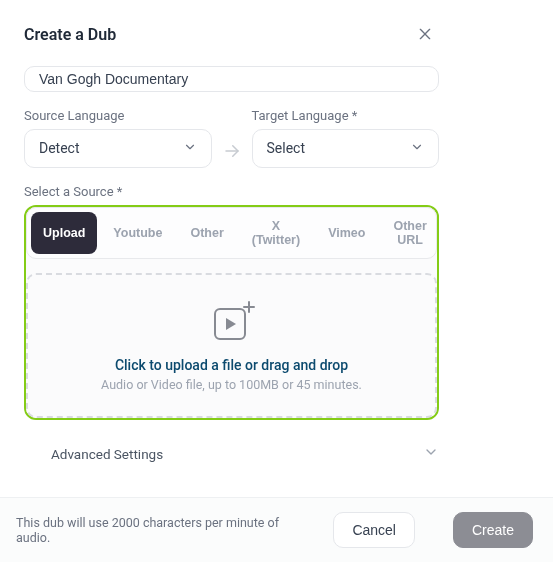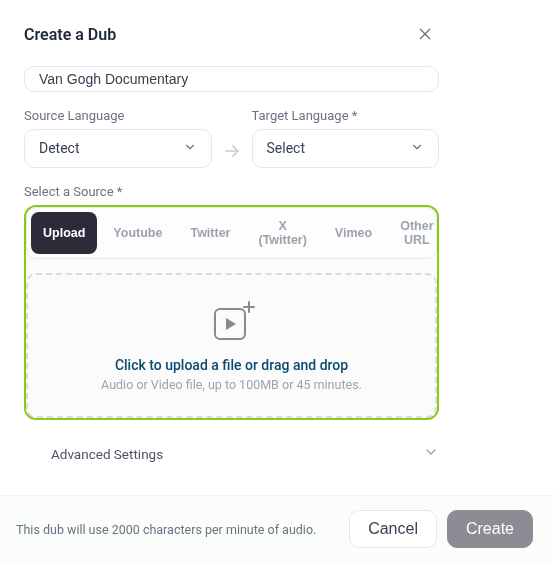--- a/index.html
+++ b/index.html
@@ -29,21 +29,21 @@
   .tab.active { background:#2d2b3a; color:#ffffff; }
   .dropzone { margin-top:14px; border:2px dashed #d9dbe0; border-radius:10px; background:#fbfbfc; padding:26px 10px 24px 10px; text-align:center; cursor:pointer; }
   .dz-icon { display:flex; justify-content:center; margin-bottom:14px; }
   .dz-title { font-size:14px; color:#0c4a6e; font-weight:500; margin-bottom:4px;}
   .dz-sub { font-size:12.5px; color:#9ca3af; }
   .adv-row { display:flex; align-items:center; justify-content:space-between; padding:8px 0 2px 0; cursor:pointer;margin-left:27px; }
   .adv-title { font-size:13.5px; color:#4b5563; }
   .footer { position:absolute; left:0; right:0; bottom:0; border-top:1px solid #eef0f2; background:#fbfcfc; padding:14px 20px 14px 16px; display:flex; align-items:center; justify-content:space-between; }
   .foot-text { font-size:12.5px; color:#6b7280; }
   .foot-actions { display:flex; gap:10px; }
-  .btn { border-radius:10px; font-size:16px; font-weight:500; padding:9px 18px; cursor:pointer; }
+  .btn { border-radius:10px; font-size:14px; font-weight:500; padding:9px 18px; cursor:pointer;margin-left:28px; }
   .btn-secondary { background:#ffffff; border:1px solid #e5e7eb; color:#374151; }
   .btn-primary { background:#8c8d94; border:1px solid #8c8d94; color:#ffffff; }
 </style>
 </head>
 <body>
 
 <div class="modal">
   <div class="content">
 
     <div class="header">
@@ -90,21 +90,21 @@
         </div>
       </div>
     </div>
 
     <div class="group">
       <label class="label">Select a Source *</label>
       <div class="source-panel">
         <div class="tabs">
           <button class="tab active">Upload</button>
           <button class="tab">Youtube</button>
-          <button class="tab">Twitter</button>
+          <button class="tab">Other</button>
           <button class="tab">X (Twitter)</button>
           <button class="tab">Vimeo</button>
           <button class="tab">Other URL</button>
         </div>
         <div class="dropzone">
           <div class="dz-icon">
             <svg width="46" height="42" viewBox="0 0 46 42" fill="none" stroke="#878a92" stroke-width="2" stroke-linecap="round" stroke-linejoin="round">
               <rect x="6" y="8" width="30" height="30" rx="5"></rect>
               <polygon points="17,17 17,29 27,23" fill="#878a92" stroke="none"></polygon>
               <line x1="40" y1="1" x2="40" y2="11"></line>

